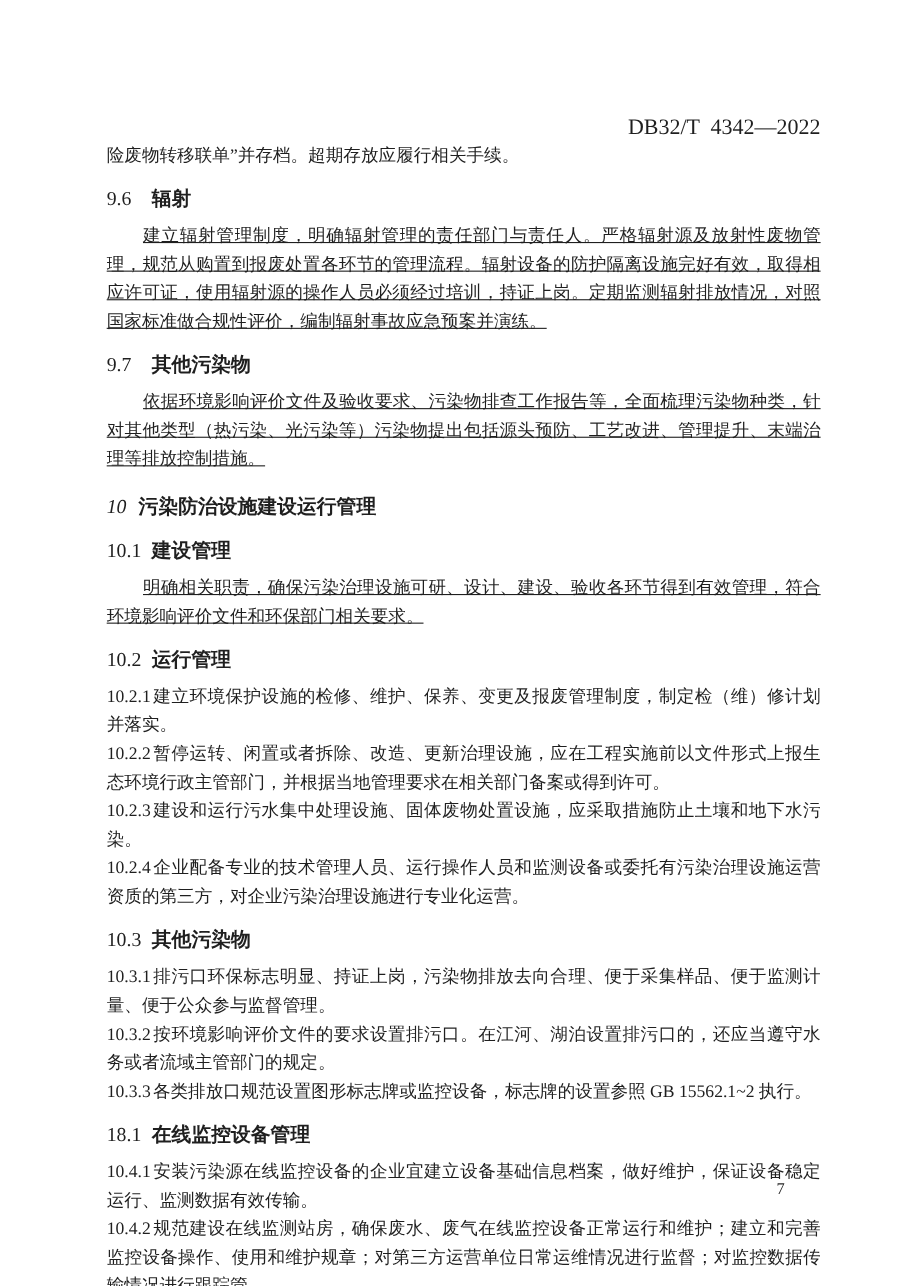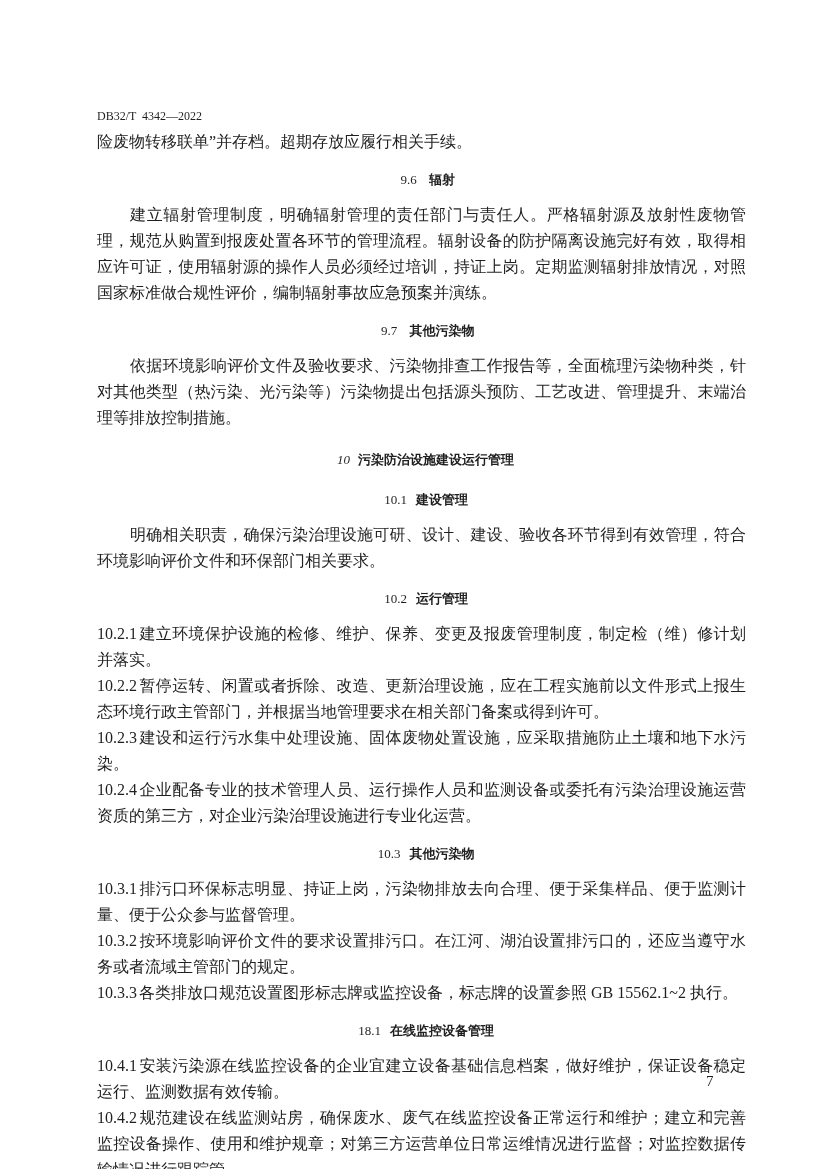--- a/index.html
+++ b/index.html
@@ -10,30 +10,30 @@
     color:#1f1f1f;
     font-family:"Liberation Serif","DejaVu Serif",serif;
     overflow:hidden;
   }
   .content{
     position:absolute;left:97px;top:103px;width:649px;
     font-size:16px;line-height:26px;
     text-align:justify;
   }
   .doc-header{
-    text-align:left;white-space:pre;
-    font-size:12px;line-height:26px;margin:0;
+    text-align:right;white-space:pre;
+    font-size:20px;line-height:26px;margin:0;
     font-weight:normal;
   }
   p{margin:0;}
-  p.indent{text-indent:33px;}
+  p.indent{text-indent:33px;text-decoration:underline;}
   .h1,.h2{
     font-family:"Liberation Sans","DejaVu Sans",sans-serif;
-    font-weight:bold;font-size:13px;line-height:26px;
-    text-align:center;
+    font-weight:bold;font-size:18px;line-height:26px;
+    text-align:left;
   }
   .h1{margin:16px 0 14px;}
   .h2{margin:12px 0 9px;}
   .h1 .num,.h2 .num{
     font-family:"Liberation Serif","DejaVu Serif",serif;
     font-weight:normal;display:inline-block;
   }
   .h2 .num{min-width:41px;}
   .h1 .num{min-width:29px;font-style:italic;}
   .clause .num{margin-right:2px;}

